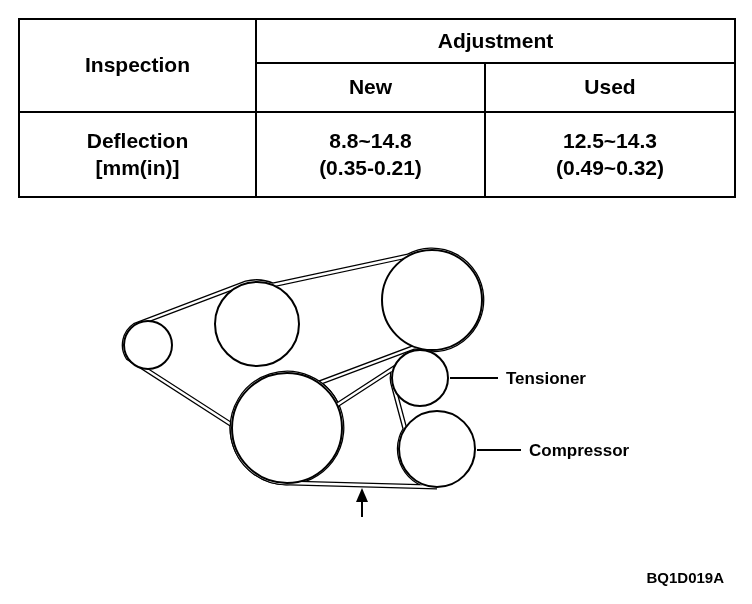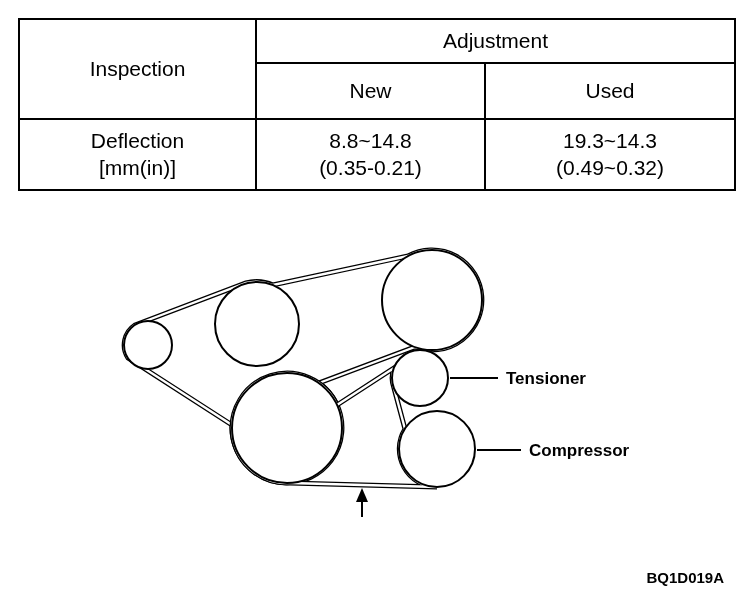--- a/index.html
+++ b/index.html
@@ -26,24 +26,25 @@
     border-collapse: collapse;
     table-layout: fixed;
   }
   table.spec td {
     border: 2px solid #000;
     text-align: center;
     vertical-align: middle;
     font-size: 21px;
     line-height: 1.25;
     padding: 2px 4px;
+    font-weight: bold;
   }
   tr.hdr1 { height: 44px; }
-  tr.hdr2 { height: 56px; }
-  tr.datarow { height: 71px; }
+  tr.hdr2 { height: 49px; }
+  tr.datarow { height: 85px; }
   .cell-line { display: block; }
   svg.diagram {
     position: absolute;
     left: 0;
     top: 0;
   }
   .belt-outer { fill: none; stroke: #000; stroke-width: 5; }
   .belt-inner { fill: none; stroke: #fff; stroke-width: 2.4; }
   .pulley { fill: #ffffff; stroke: #000; stroke-width: 2; }
   .leader { stroke: #000; stroke-width: 2; }
@@ -91,21 +92,21 @@
       <tr class="datarow">
         <td>
           <span class="cell-line">Deflection</span>
           <span class="cell-line">[mm(in)]</span>
         </td>
         <td>
           <span class="cell-line">8.8~14.8</span>
           <span class="cell-line">(0.35-0.21)</span>
         </td>
         <td>
-          <span class="cell-line">19.3~14.3</span>
+          <span class="cell-line">12.5~14.3</span>
           <span class="cell-line">(0.49~0.32)</span>
         </td>
       </tr>
     </tbody>
   </table>
 
   <svg class="diagram" width="752" height="604" viewBox="0 0 752 604">
 
     <g>
       <path class="belt-outer" d="M 135 325 L 246 283 A 42 42 0 0 1 273 285 L 408 256 A 50 50 0 1 1 415 347 L 319 383 A 55 55 0 1 1 232 425 L 128 358 A 24 24 0 0 1 135 325 Z"></path>

